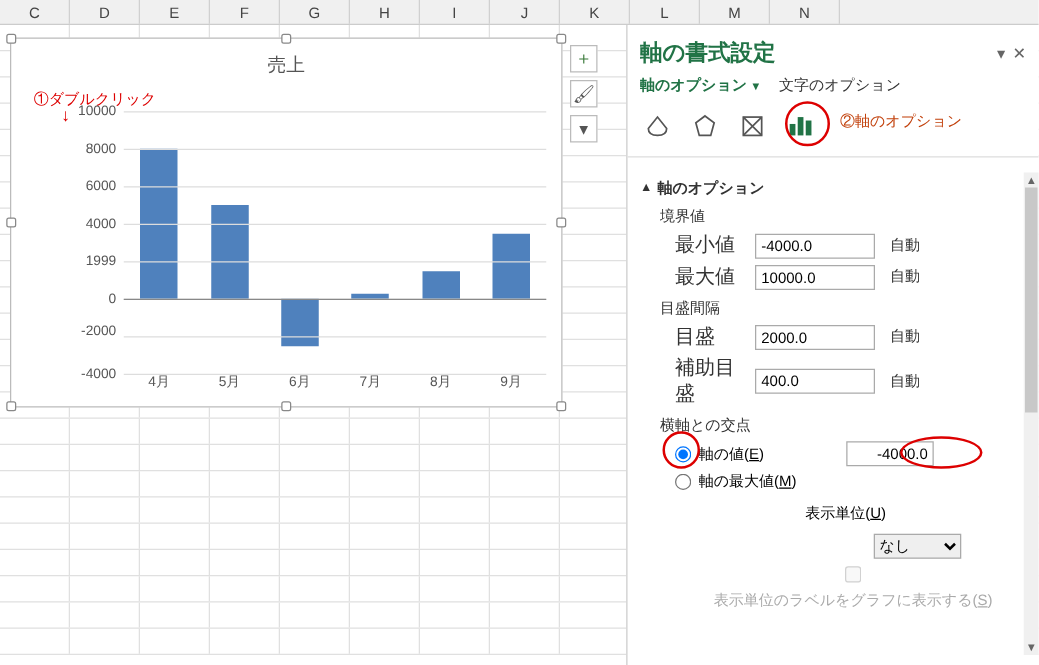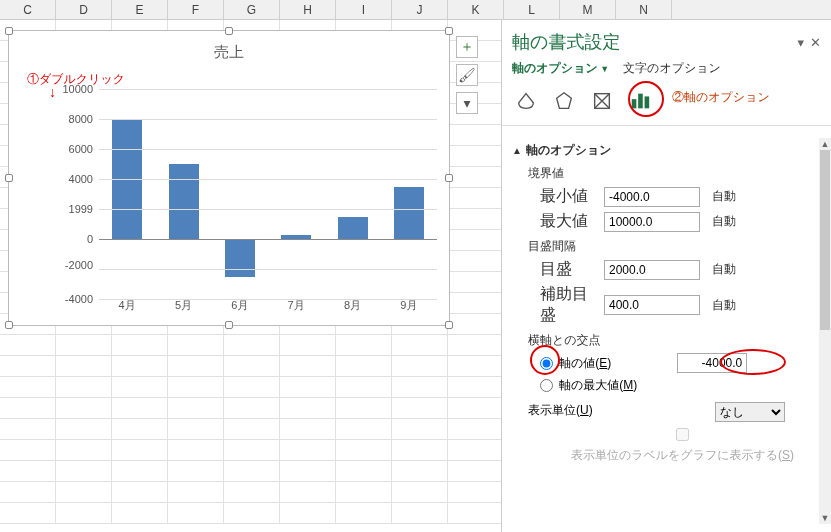--- a/index.html
+++ b/index.html
@@ -32,21 +32,21 @@
 
 
 .chart-side { position: absolute; left: 456px; top: 36px; display: flex; flex-direction: column; gap: 6px; }
 .chart-side-btn { width: 22px; height: 22px; border: 1px solid #bbb; background: #fff; display: flex; align-items: center; justify-content: center; font-size: 14px; color: #3a7a3a; cursor: pointer; }
 .chart-side-btn.brush { color: #555; }
 .chart-side-btn.filter { color: #555; }
 
 
 .pane { position: absolute; right: 0; top: 20px; width: 330px; height: 512px; border-left: 1px solid #ccc; background: #fff; }
 .pane-hdr { display: flex; align-items: center; padding: 10px 10px 4px 10px; }
-.pane-title { color: #217346; font-size: 18px; font-weight: 400; flex: 1 1 auto; }
+.pane-title { color: #217346; font-size: 18px; font-weight: 700; flex: 1 1 auto; }
 .pane-ctrl { color: #666; font-size: 13px; margin-left: 6px; cursor: pointer; }
 .pane-tabs { display: flex; gap: 14px; padding: 2px 10px 6px 10px; font-size: 12px; }
 .pane-tab { color: #333; cursor: pointer; }
 .pane-tab.active { color: #217346; font-weight: bold; }
 .pane-tab.active::after { content: " ▼"; font-size: 9px; }
 .pane-icons { display: flex; gap: 10px; padding: 4px 10px 10px 10px; align-items: center; position: relative; }
 .pane-icon { width: 28px; height: 28px; display: flex; align-items: center; justify-content: center; color: #555; cursor: pointer; position: relative; }
 .pane-icon svg { width: 22px; height: 22px; }
 .pane-icon.selected svg { fill: #217346; }
 .red-circle { position: absolute; width: 36px; height: 36px; border: 2px solid #d00; border-radius: 50%; left: 126px; top: -2px; pointer-events: none; }
@@ -64,21 +64,21 @@
 .field-row label { width: 56px; font-size: 16px; color: #333; }
 .field-row input.txt { width: 96px; height: 20px; border: 1px solid #aaa; font-size: 12px; padding: 0 4px; text-align: left; }
 .field-row .auto { font-size: 12px; color: #333; margin-left: 4px; }
 .radio-row { display: flex; align-items: center; margin: 4px 0 4px 28px; gap: 6px; font-size: 12px; }
 .radio-row input[type=radio] { margin: 0; }
 .cross-val { display: flex; align-items: center; }
 .cross-val input.txt { width: 70px; height: 20px; border: 1px solid #aaa; font-size: 12px; padding: 0 4px; margin-left: 60px; text-align: right; }
 .red-circle2 { position: absolute; width: 30px; height: 30px; border: 2px solid #d00; border-radius: 50%; pointer-events: none; }
 .annot3 { color: #d00; font-size: 12px; }
 .red-circle3 { position: absolute; width: 66px; height: 26px; border: 2px solid #d00; border-radius: 50%; pointer-events: none; }
-.unit-row { display: flex; align-items: flex-start; margin: 8px 0 4px 16px; gap: 8px; font-size: 12px; }
+.unit-row { display: flex; align-items: center; margin: 8px 0 4px 16px; gap: 8px; font-size: 12px; flex-direction: column; }
 .unit-row select { width: 70px; height: 20px; border: 1px solid #aaa; font-size: 12px; margin-left: 114px; }
 .chk-row { display: flex; align-items: center; margin: 6px 0 4px 28px; gap: 6px; font-size: 12px; color: #aaa; flex-direction: column; }
 u.key { text-decoration: underline; }
 </style>
 </head>
 <body>
 
 <div class="col-headers">
   <div>C</div>
   <div>D</div>

